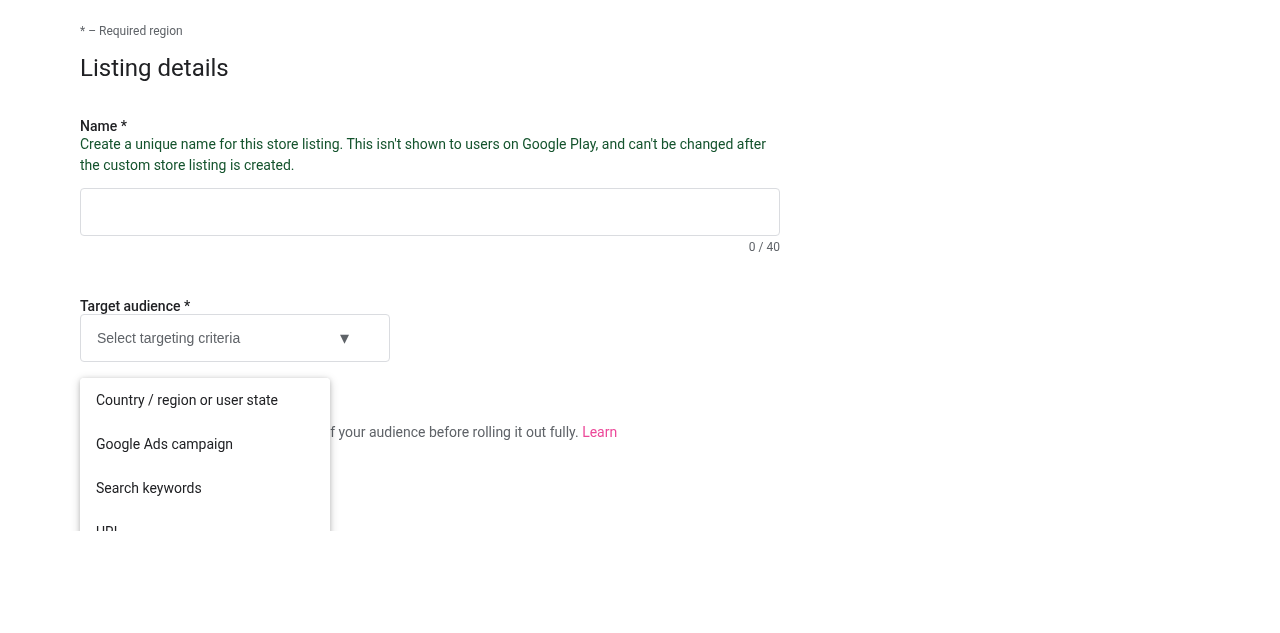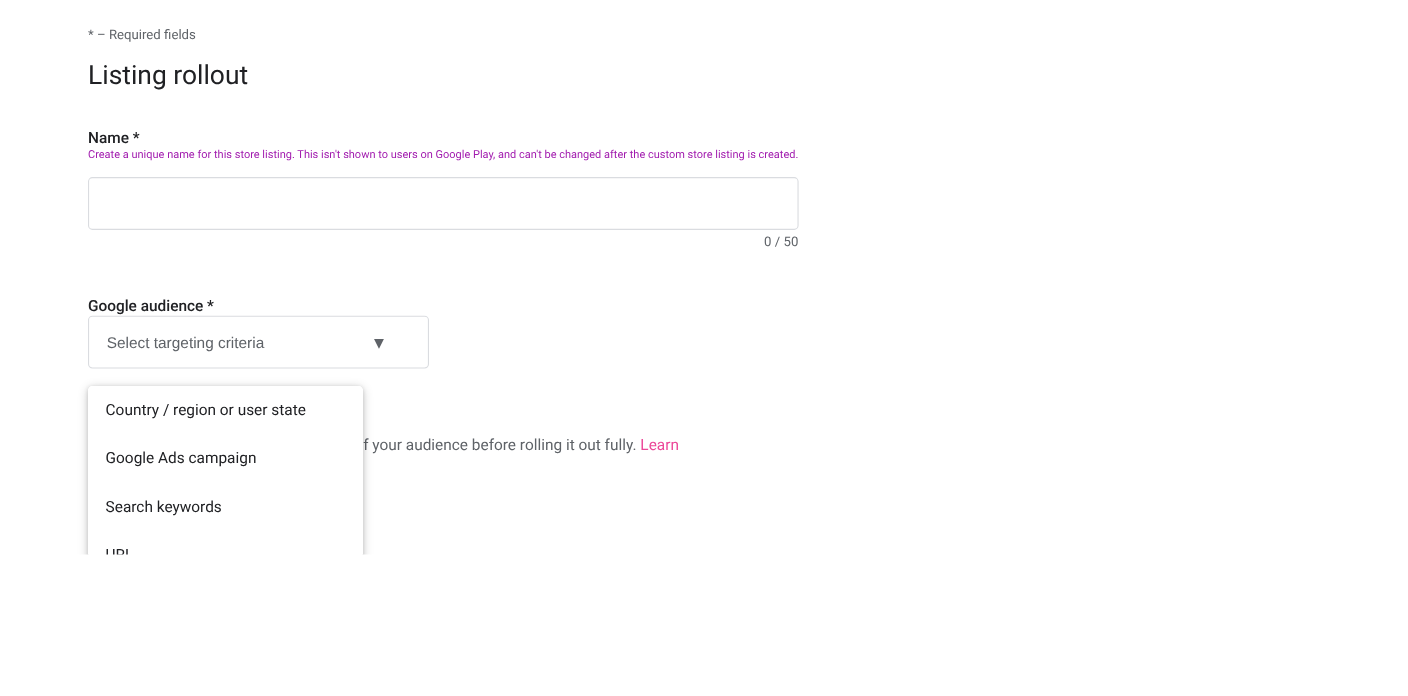--- a/index.html
+++ b/index.html
@@ -56,22 +56,22 @@
     .form-label .required-star {
       color: #202124;
     }
 
     .form-content-col {
       flex: 1;
       max-width: 700px;
     }
 
     .form-description {
-      font-size: 10px;
-      color: #a21caf;
+      font-size: 14px;
+      color: #14532d;
       margin-bottom: 12px;
       line-height: 1.5;
     }
 
     .name-input {
       width: 100%;
       height: 48px;
       border: 1px solid #dadce0;
       border-radius: 4px;
       padding: 0 12px;
@@ -153,42 +153,42 @@
       font-size: 14px;
       color: #5f6368;
       margin-top: 8px;
     }
   </style>
 </head>
 <body>
 
 <div class="page-container">
 
-  <p class="required-fields-note">* – Required fields</p>
-
-  <h1 class="page-title">Listing rollout</h1>
+  <p class="required-fields-note">* – Required region</p>
+
+  <h1 class="page-title">Listing details</h1>
 
   <div class="form-row">
     <div class="form-label-col">
       <span class="form-label">
         <span>Name</span>
         <span class="required-star"> *</span>
       </span>
     </div>
     <div class="form-content-col">
       <p class="form-description">Create a unique name for this store listing. This isn't shown to users on Google Play, and can't be changed after the custom store listing is created.</p>
       <input type="text" class="name-input" value="" placeholder="" style="">
-      <div class="char-count">0 / 50</div>
+      <div class="char-count">0 / 40</div>
     </div>
   </div>
 
   <div class="form-row">
     <div class="form-label-col">
       <span class="form-label">
-        <span>Google audience</span>
+        <span>Target audience</span>
         <span class="required-star"> *</span>
       </span>
     </div>
     <div class="form-content-col">
 
       <div class="select-wrapper">
         <button class="targeting-select-btn">
           <span>Select targeting criteria</span>
           <span class="dropdown-arrow">▾</span>
         </button>

